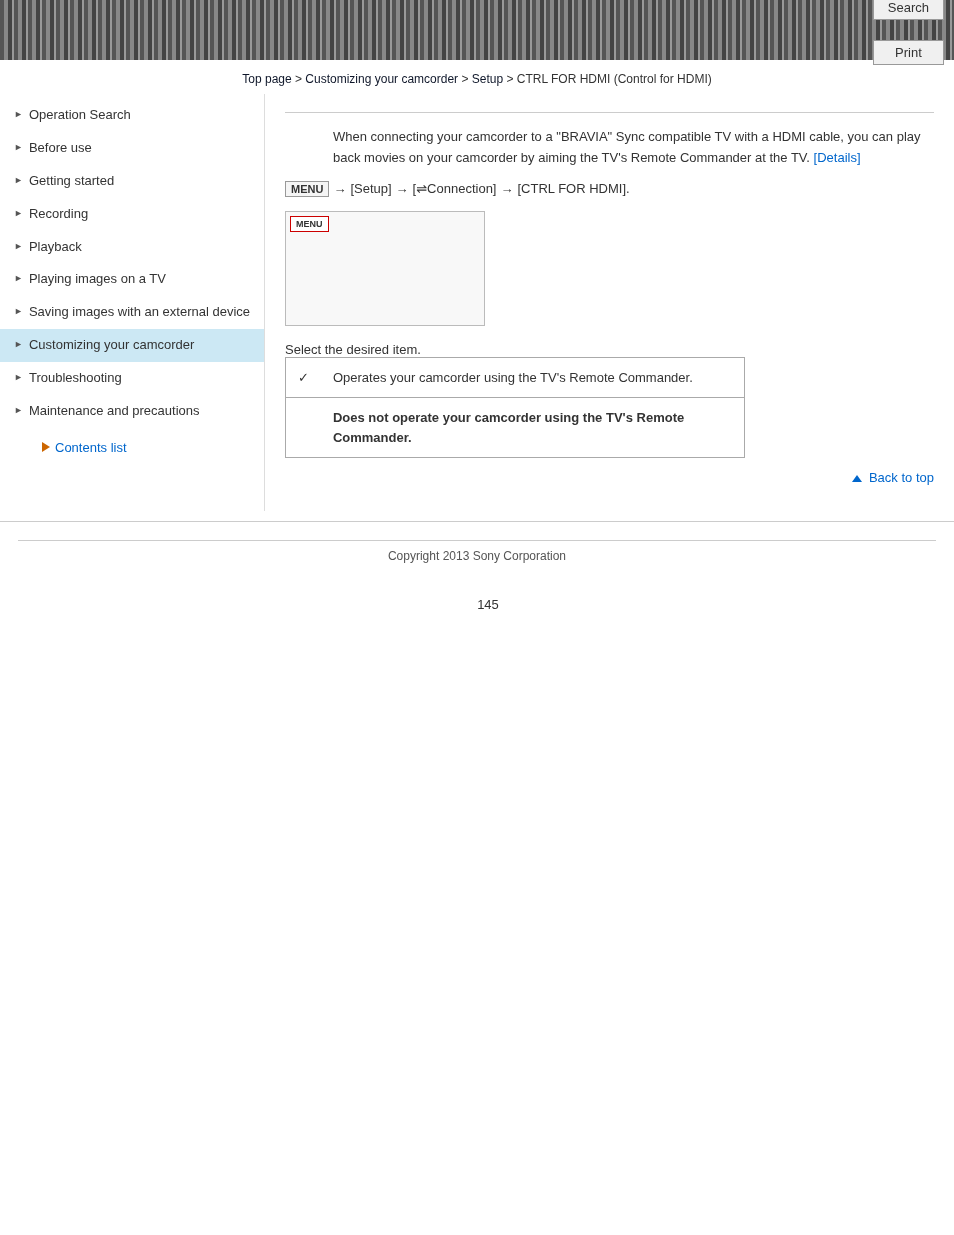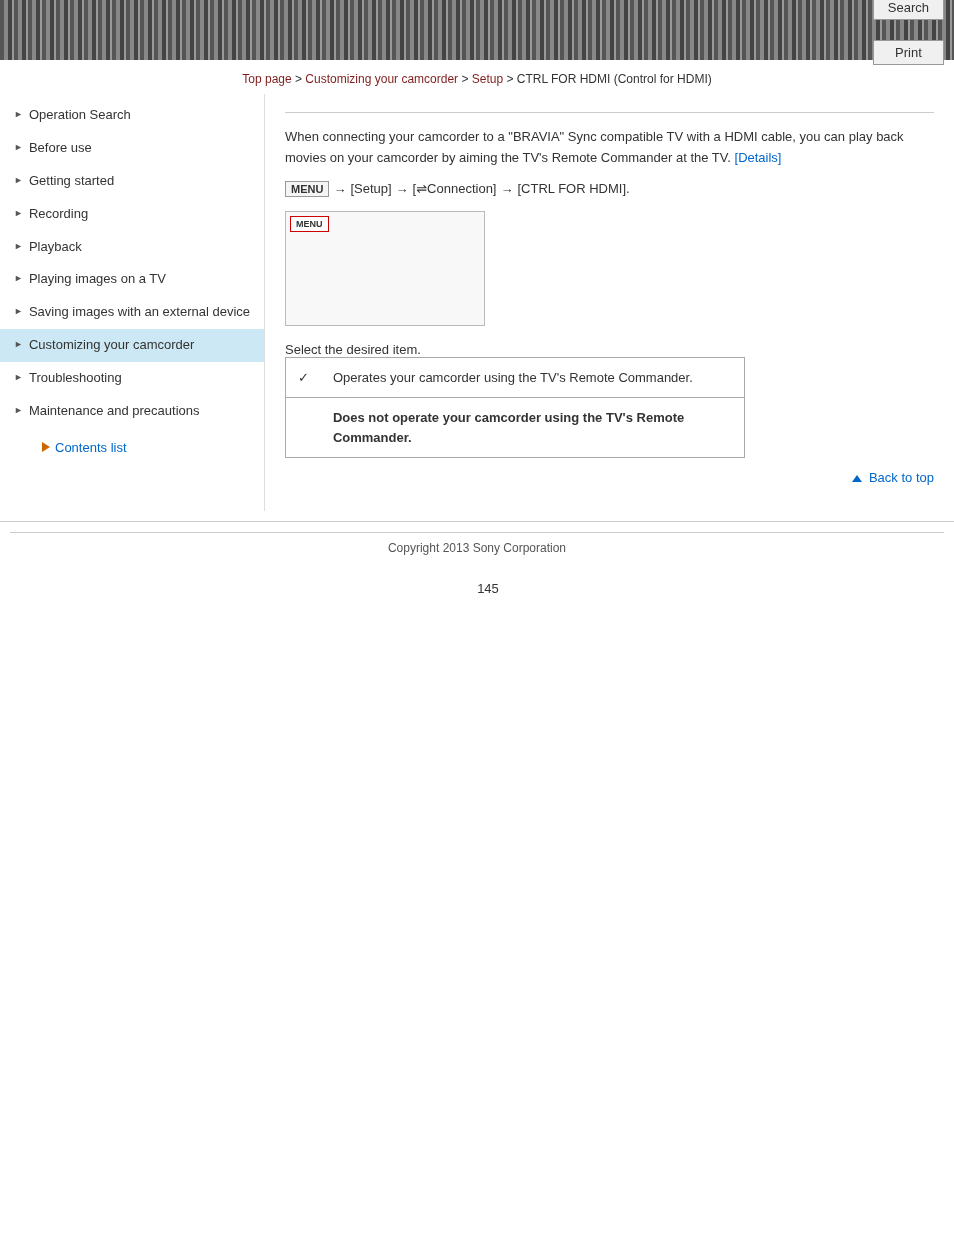--- a/index.html
+++ b/index.html
@@ -34,21 +34,21 @@
       color: #333;
     }
 
     
     .breadcrumb {
       text-align: center;
       padding: 12px 10px 8px;
       font-size: 12px;
       color: #0066cc;
     }
-    .breadcrumb a { color: #7f1d1d; text-decoration: none; }
+    .breadcrumb a { color: #0f172a; text-decoration: none; }
     .breadcrumb span { color: #333; }
 
     
     .main-layout {
       display: flex;
       padding: 0;
     }
 
     
     .sidebar {
@@ -110,20 +110,21 @@
       border: none;
       border-top: 1px solid #ccc;
       margin: 8px 0 14px 0;
     }
 
     .intro-text {
       font-size: 13px;
       line-height: 1.6;
       margin-bottom: 12px;
       color: #333;
+      margin-left: 48px;
     }
     .details-link { color: #0066cc; text-decoration: none; }
 
     .menu-path {
       font-size: 13px;
       margin-bottom: 14px;
       display: flex;
       align-items: center;
       gap: 4px;
     }
@@ -210,21 +211,21 @@
       border-right: 5px solid transparent;
       border-bottom: 7px solid #0066cc;
       margin-right: 3px;
       vertical-align: middle;
     }
 
     
     .footer {
       border-top: 1px solid #ccc;
       text-align: center;
-      padding: 10px;
+      padding: 18px;
       font-size: 12px;
       color: #555;
       margin-top: 10px;
     }
 
     
     .page-number {
       text-align: center;
       padding: 16px;
       font-size: 13px;

